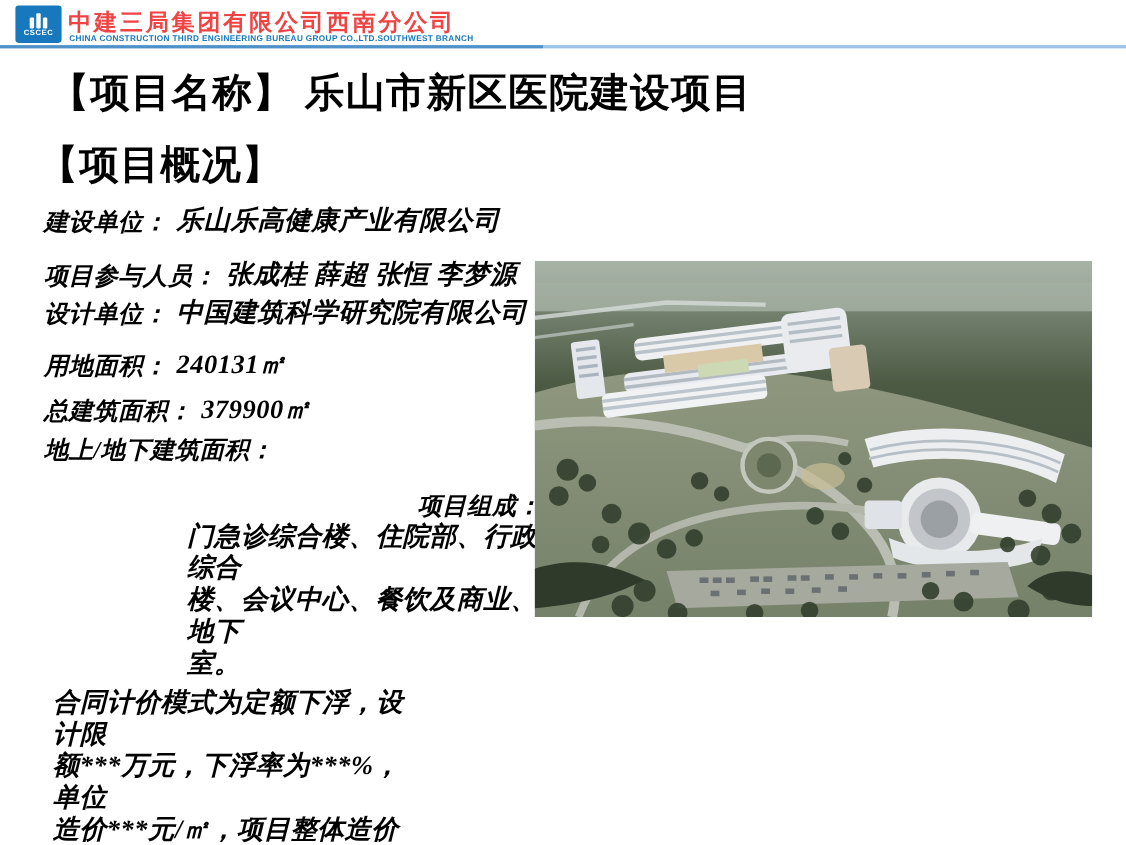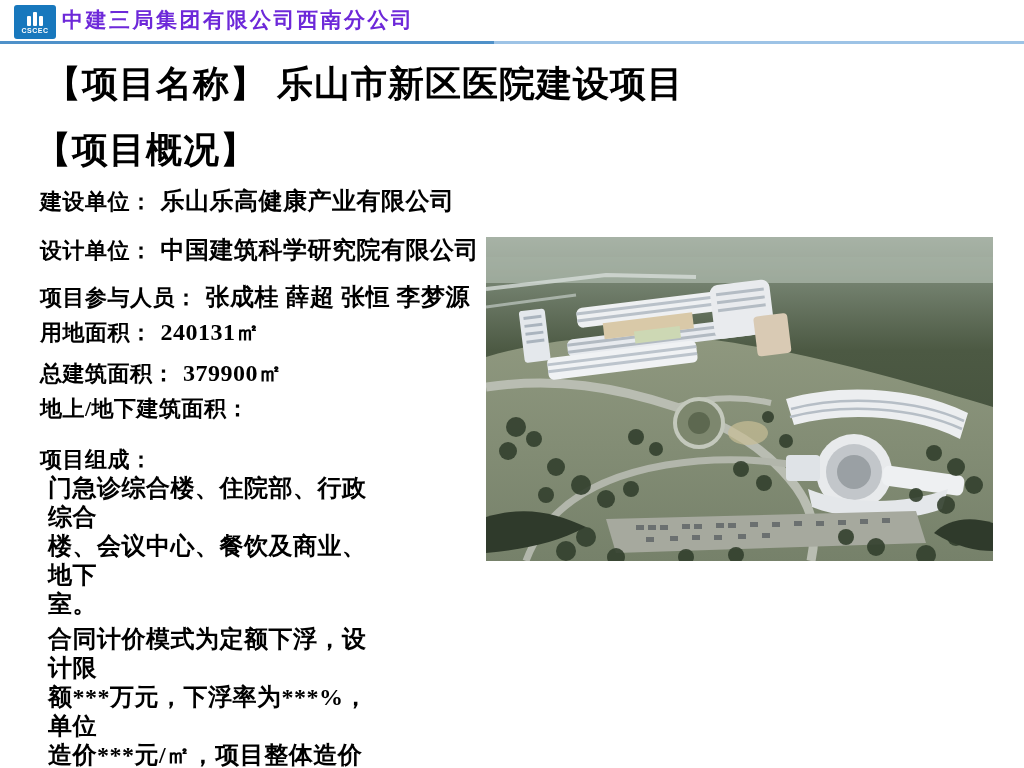--- a/index.html
+++ b/index.html
@@ -18,40 +18,40 @@
   .logo-bars i:nth-child(1){height:10px;}
   .logo-bars i:nth-child(2){height:14px;}
   .logo-bars i:nth-child(3){height:10px;}
   .logo-text{
     font-family:"Liberation Sans","DejaVu Sans",sans-serif;
     font-size:7px;font-weight:bold;color:#fff;letter-spacing:.5px;line-height:9px;
   }
   .company-zh{
     position:absolute;left:62px;top:6px;
     font-family:"Liberation Sans","DejaVu Sans",sans-serif;
-    font-size:21px;font-weight:bold;color:#6d28d9;letter-spacing:2.5px;white-space:nowrap;
+    font-size:21px;font-weight:bold;color:#ef4444;letter-spacing:2.5px;white-space:nowrap;
   }
   .company-en{
     position:absolute;left:63px;top:30px;
     font-family:"Liberation Sans","DejaVu Sans",sans-serif;
     font-size:7.5px;font-weight:bold;color:#1878bd;letter-spacing:.3px;white-space:nowrap;
   }
   .divider{
     position:absolute;left:0;top:41px;width:1024px;height:3px;
     background:linear-gradient(to right,#4f91c9 0,#4f91c9 48.2%,#9dc3e6 48.2%,#9dc3e6 100%);
   }
   
   .heading{
     position:absolute;font-size:36px;font-weight:bold;white-space:nowrap;letter-spacing:1px;
   }
   .heading.project-name{left:45px;top:60px;}
   .heading.overview{left:35px;top:126px;}
   
   .fields{position:absolute;left:40px;top:188px;width:452px;}
-  .field-row{display:flex;align-items:flex-start;}
+  .field-row{display:flex;align-items:flex-end;font-style:italic;}
   .field-label{
     flex:none;font-size:22px;font-weight:bold;line-height:27px;white-space:nowrap;
     letter-spacing:.5px;
   }
   .field-value{
     font-size:24px;font-weight:bold;line-height:27px;white-space:pre-wrap;
     padding-left:8px;letter-spacing:.5px;
   }
   .field-row.wrap .field-value{width:322px;line-height:29px;}
   .field-row.wrap .field-label{line-height:29px;}
@@ -70,38 +70,39 @@
 <div class="header">
   <div class="logo">
     <span class="logo-bars">
         <i></i>
         <i></i>
         <i></i>
       </span>
     <span class="logo-text">CSCEC</span>
   </div>
   <div class="company-zh">中建三局集团有限公司西南分公司</div>
+  <div class="company-en">CHINA CONSTRUCTION THIRD ENGINEERING BUREAU GROUP CO.,LTD.SOUTHWEST BRANCH</div>
 </div>
 <div class="divider"></div>
 
 <div class="heading project-name">【项目名称】 乐山市新区医院建设项目</div>
 <div class="heading overview">【项目概况】</div>
 
 <div class="fields">
   <div class="field-row m1">
     <span class="field-label">建设单位：</span>
     <span class="field-value">乐山乐高健康产业有限公司</span>
   </div>
+  <div class="field-row m3">
+    <span class="field-label">项目参与人员：</span>
+    <span class="field-value">张成桂 薛超 张恒 李梦源</span>
+  </div>
   <div class="field-row m2">
     <span class="field-label">设计单位：</span>
     <span class="field-value">中国建筑科学研究院有限公司</span>
-  </div>
-  <div class="field-row m3">
-    <span class="field-label">项目参与人员：</span>
-    <span class="field-value">张成桂 薛超 张恒 李梦源</span>
   </div>
   <div class="field-row m4">
     <span class="field-label">用地面积：</span>
     <span class="field-value">240131㎡</span>
   </div>
   <div class="field-row m5">
     <span class="field-label">总建筑面积：</span>
     <span class="field-value">379900㎡</span>
   </div>
   <div class="field-row m6">

